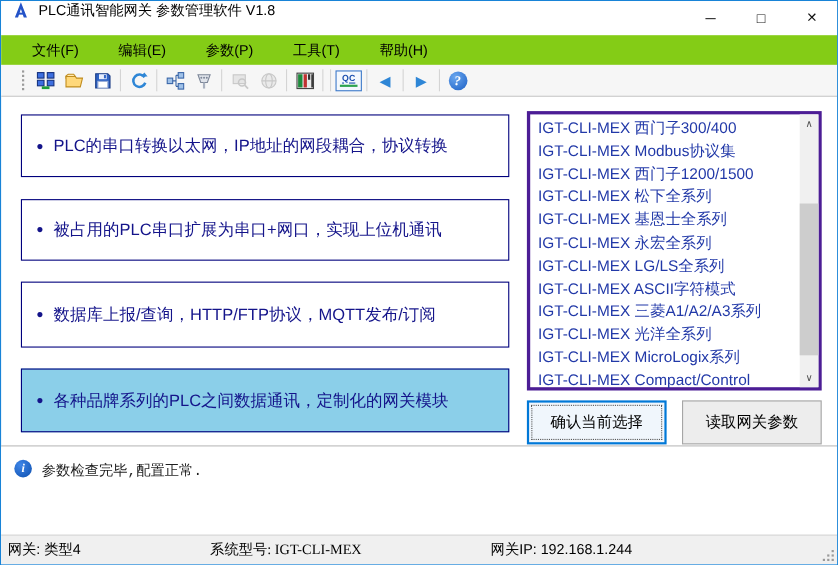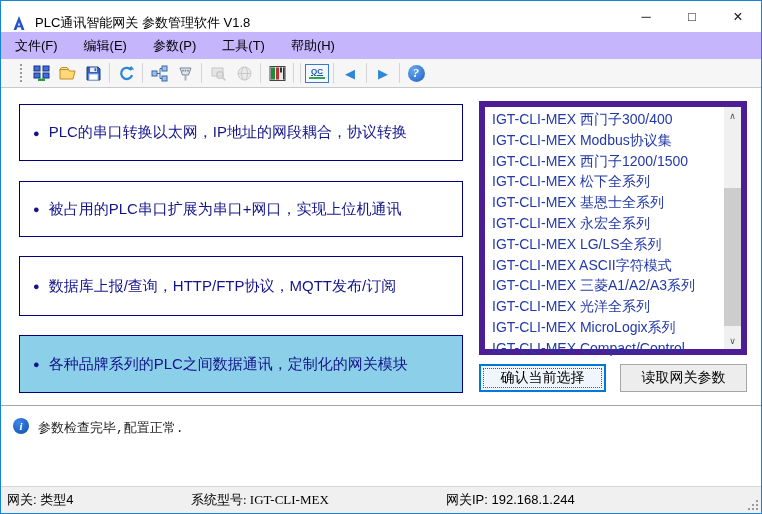--- a/index.html
+++ b/index.html
@@ -2,29 +2,29 @@
 <html><head>
 <meta charset="utf-8">
 <style>
   * { margin:0; padding:0; box-sizing:border-box; }
   body { background:#555; font-family:"Liberation Sans","DejaVu Sans",sans-serif; }
   .window {
     position:relative; width:762px; height:514px; background:#fff;
     border:1px solid #1883d7; overflow:hidden;
   }
   
-  .titlebar { height:31px; display:flex; align-items:flex-end; background:#fff; }
+  .titlebar { height:31px; display:flex; align-items:flex-start; background:#fff; }
   .app-icon { width:18px; height:17px; margin-left:9px; flex:0 0 auto; }
   .title-text { margin-left:7px; font-size:13px; color:#000; white-space:nowrap; }
   .win-controls { margin-left:auto; display:flex; height:100%; }
   .win-btn { width:46px; height:100%; display:flex; align-items:center; justify-content:center;
              font-size:13px; color:#111; cursor:default; }
   .win-btn.close { font-size:16px; }
   
-  .menubar { height:27px; display:flex; align-items:center; background:#c4b5fd; padding-left:1px; }
+  .menubar { height:27px; display:flex; align-items:center; background:#84cc16; padding-left:15px;gap:10px; }
   .menu-item { padding:0 13px; height:100%; display:flex; align-items:center;
                font-size:13px; color:#000; }
   
   .toolbar { height:29px; background:#f6f6f6; border-bottom:1px solid #c9c9c9;
              display:flex; align-items:center; padding-left:18px; }
   .tb-grip { width:4px; height:18px; border-left:2px dotted #9b9b9b; margin:0 4px 0 1px; }
   .tbtn { width:26px; height:24px; display:flex; align-items:center; justify-content:center; }
   .tsep { width:1px; height:20px; background:#d4d4d4; margin:0 3px; }
   .tbtn.disabled { opacity:.45; filter:grayscale(1); }
   .arrow-glyph { color:#2e86d6; font-size:13px; line-height:1; }
@@ -40,31 +40,31 @@
   .feature-box { position:absolute; left:18px; width:444px; border:1px solid #00007d;
                  background:#fff; color:#14148a; font-size:15px;
                  display:flex; align-items:center; padding-left:13px; white-space:nowrap; }
   .feature-box .bullet { font-size:11px; margin-right:9px; }
   #fb1 { top:103px; height:57px; }
   #fb2 { top:180px; height:56px; }
   #fb3 { top:255px; height:60px; }
   #fb4 { top:334px; height:58px; background:#8bcfe9; }
   
   .listbox { position:absolute; left:478px; top:100px; width:268px; height:254px;
-             border:6px solid #4c1d95; background:#fff; }
+             border:3px solid #4c1d95; background:#fff; }
   .list-items { position:absolute; left:1px; top:2px; right:18px; }
   .list-item { height:20.8px; line-height:20.8px; padding-left:6px; font-size:14px;
                color:#2239a8; white-space:nowrap; overflow:hidden; }
   .scrollbar { position:absolute; right:0; top:0; width:17px; height:100%; background:#f0f0f0; }
   .sb-btn { height:17px; display:flex; align-items:center; justify-content:center;
             font-size:9px; color:#505050; }
   .sb-btn.down { position:absolute; bottom:0; left:0; width:100%; }
   .sb-thumb { position:absolute; left:0; top:81px; width:17px; height:138px; background:#cdcdcd; }
   
-  .btn { position:absolute; top:363px; width:127px; height:28px; font-size:14px; color:#000;
+  .btn { position:absolute; top:363px; width:127px; height:40px; font-size:14px; color:#000;
          display:flex; align-items:center; justify-content:center; cursor:default; }
   #btn-confirm { left:478px; background:#f0f6fc; border:2px solid #0078d7;
                  outline:1px dotted #555; outline-offset:-5px; }
   #btn-read { left:619px; background:#ededed; border:1px solid #a6a6a6; }
   
   .divider { position:absolute; top:404px; left:0; width:100%; height:2px;
              border-top:1px solid #a7a7a7; border-bottom:1px solid #fff; }
   .message { position:absolute; top:406px; left:0; right:0; height:79px; background:#fff; }
   .info-icon { position:absolute; left:12px; top:11px; width:16px; height:16px; border-radius:50%;
                background:radial-gradient(circle at 35% 30%, #3f86e8, #0d4fae);

